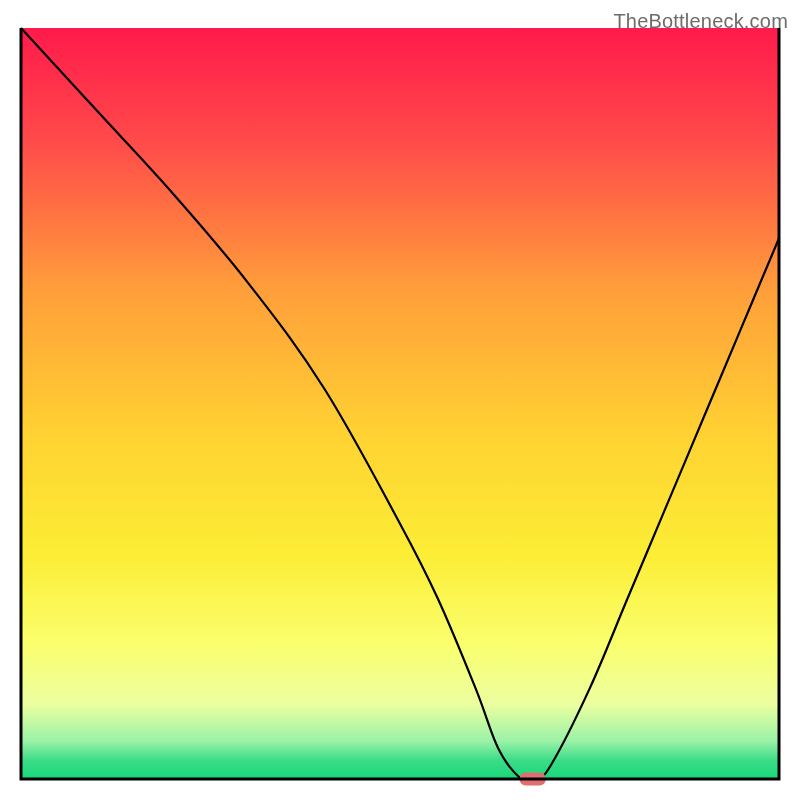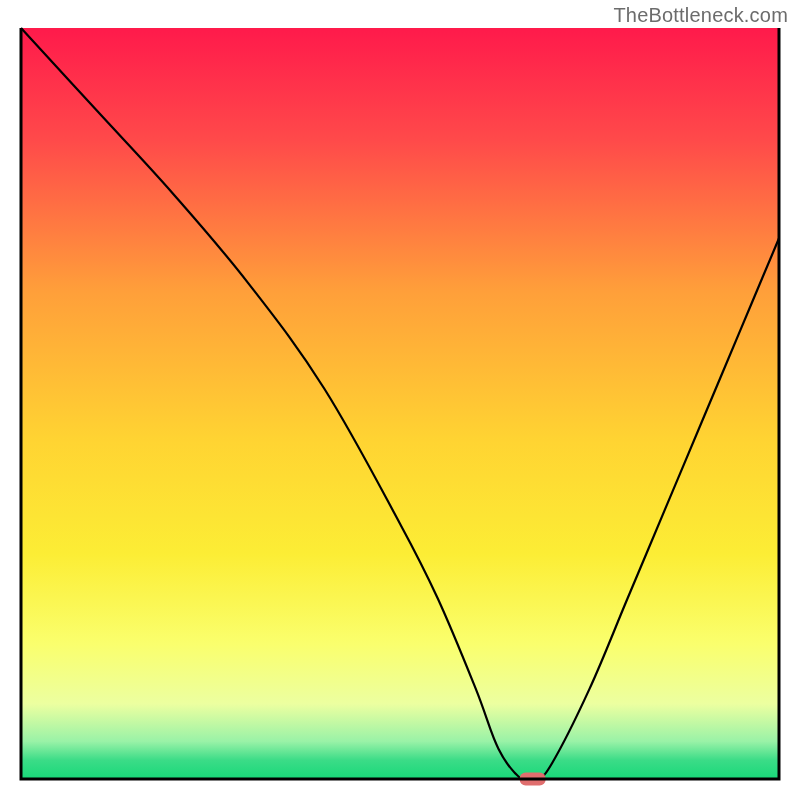--- a/index.html
+++ b/index.html
@@ -10,21 +10,21 @@
     background: #ffffff;
     font-family: Arial, Helvetica, sans-serif;
   }
   .wrap {
     position: relative;
     width: 800px;
     height: 800px;
   }
   .watermark {
     position: absolute;
-    top: 4px;
+    top: 10px;
     right: 12px;
     color: #6c6c6c;
     font-size: 20px;
     font-weight: 400;
     letter-spacing: 0.2px;
     z-index: 10;
   }
   svg {
     display: block;
   }

